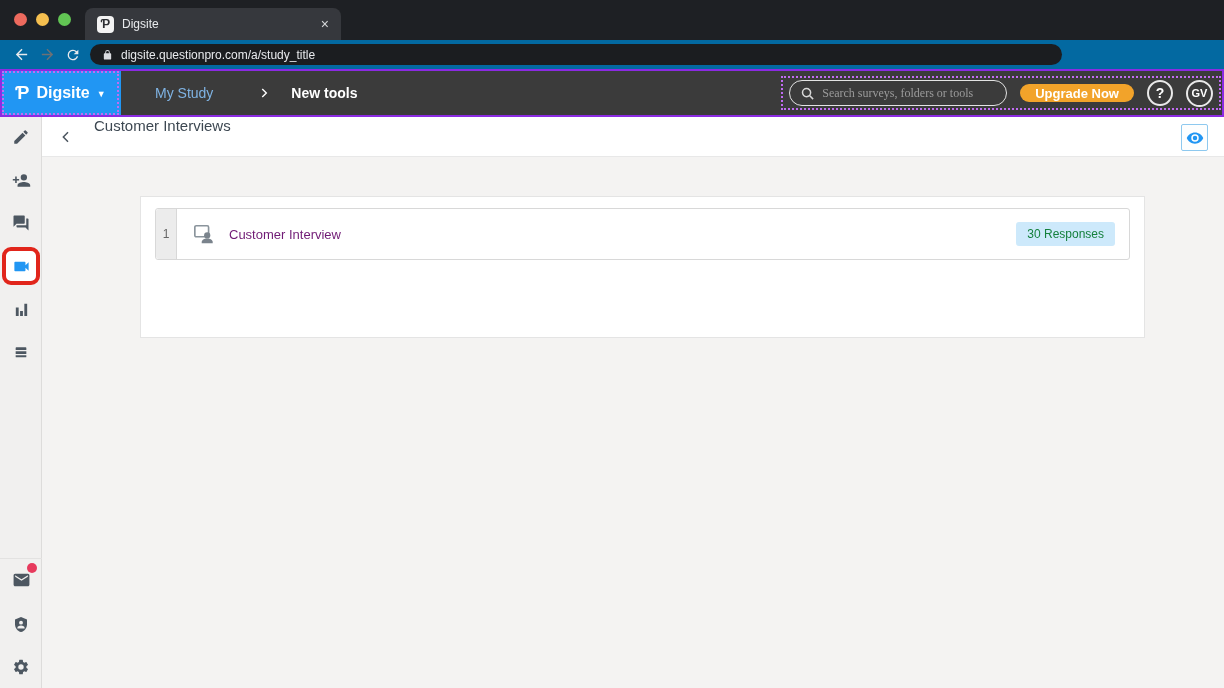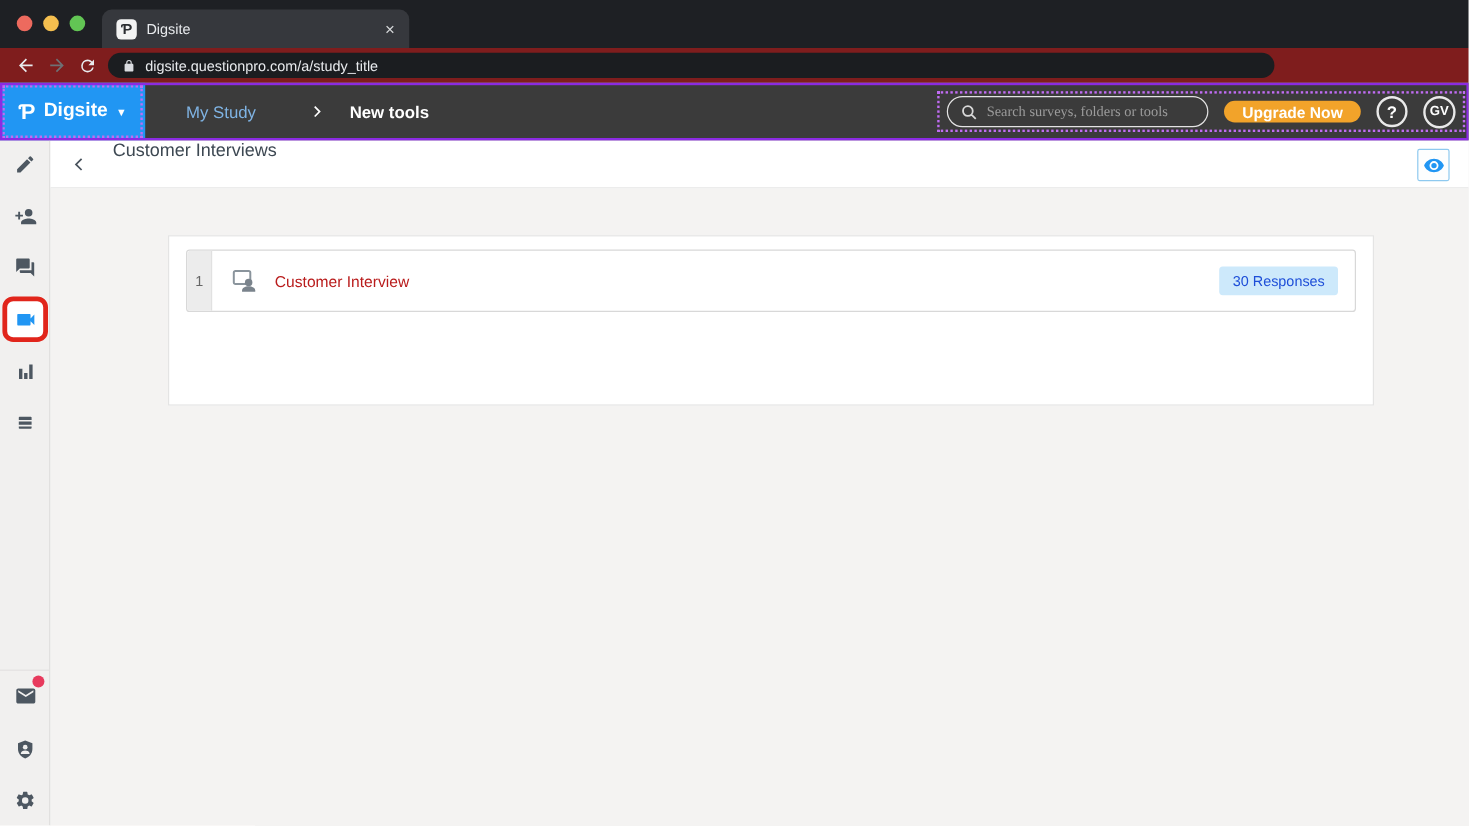--- a/index.html
+++ b/index.html
@@ -12,21 +12,21 @@
   .t-red   { left:14px; background:#ed6a5e; }
   .t-yellow{ left:36px; background:#f5bf4f; }
   .t-green { left:58px; background:#62c554; }
   .tab { position:absolute; left:85px; top:8px; width:256px; height:32px; background:#36383d;
          border-radius:8px 8px 0 0; display:flex; align-items:center; padding:0 12px; }
   .favicon { width:17px; height:17px; background:#f3f3f3; border-radius:4px; color:#2b2d31;
              font-size:12px; font-weight:bold; display:flex; align-items:center; justify-content:center; }
   .tab-title { color:#e8eaed; font-size:12px; margin-left:8px; flex:1; }
   .tab-close { color:#d6d8da; font-size:14px; cursor:pointer; }
 
-  .toolbar { position:absolute; left:0; top:40px; width:1224px; height:29px; background:#7f1d1d;
+  .toolbar { position:absolute; left:0; top:40px; width:1224px; height:29px; background:#0369a1;
              display:flex; align-items:center; }
   .nav-btn { width:26px; text-align:center; font-size:15px; color:#e8eaed; }
   .nav-btn.disabled { color:#6e7175; }
   .nav-btn svg { display:block; margin:0 auto; }
   .url-pill { position:absolute; left:90px; top:4px; width:972px; height:21px; background:#1b1d20;
               border-radius:11px; display:flex; align-items:center; padding:0 12px; }
   .url-text { color:#e8eaed; font-size:12px; margin-left:8px; }
 
   
   .app-header { position:absolute; left:0; top:69px; width:1224px; height:48px; background:#3b3b3b;
@@ -91,22 +91,22 @@
   .quest-status { margin-left:auto; display:flex; align-items:center; gap:6px; }
   .status-dot { width:15px; height:15px; border-radius:50%; background:#35c25e; display:flex;
                 align-items:center; justify-content:center; }
   .status-text { color:#4b545c; font-size:12px; }
   .task-row { margin:11px 14px 0; height:52px; border:1px solid #d8d8d8; border-radius:3px;
               display:flex; align-items:center; background:#fff; cursor:pointer; }
   .task-num { width:21px; align-self:stretch; background:#ececec; border-right:1px solid #d8d8d8;
               display:flex; align-items:center; justify-content:center; color:#666; font-size:12px;
               border-radius:3px 0 0 3px; }
   .task-icon { margin-left:15px; display:flex; }
-  .task-name { margin-left:13px; color:#b91c1c; font-size:13px; }
-  .task-badge { margin-left:auto; margin-right:14px; background:#cde9fb; color:#1d4ed8; font-size:12px;
+  .task-name { margin-left:13px; color:#701a75; font-size:13px; }
+  .task-badge { margin-left:auto; margin-right:14px; background:#cde9fb; color:#15803d; font-size:12px;
                 padding:5px 11px; border-radius:3px; cursor:pointer; }
 </style>
 </head>
 <body>
 
 <div id="screen">
 
   <div class="tabstrip">
     <div class="traffic t-red"></div>
     <div class="traffic t-yellow"></div>

